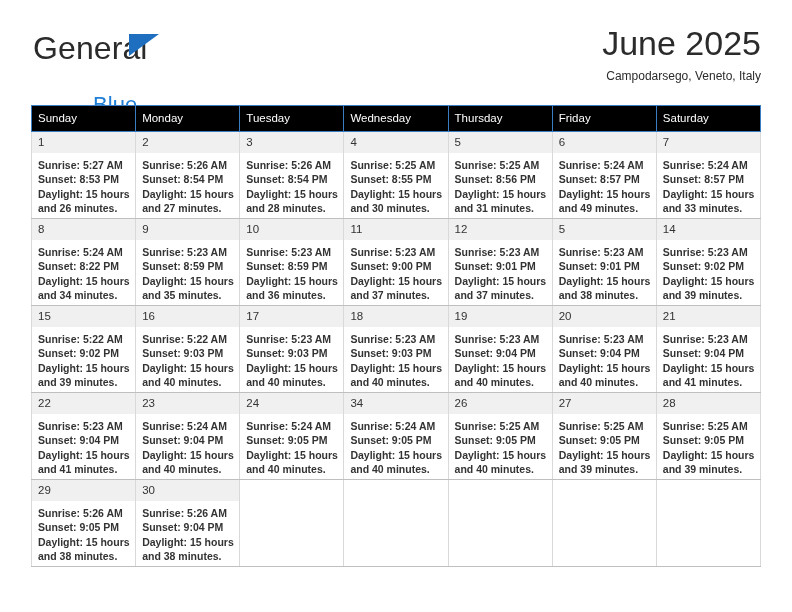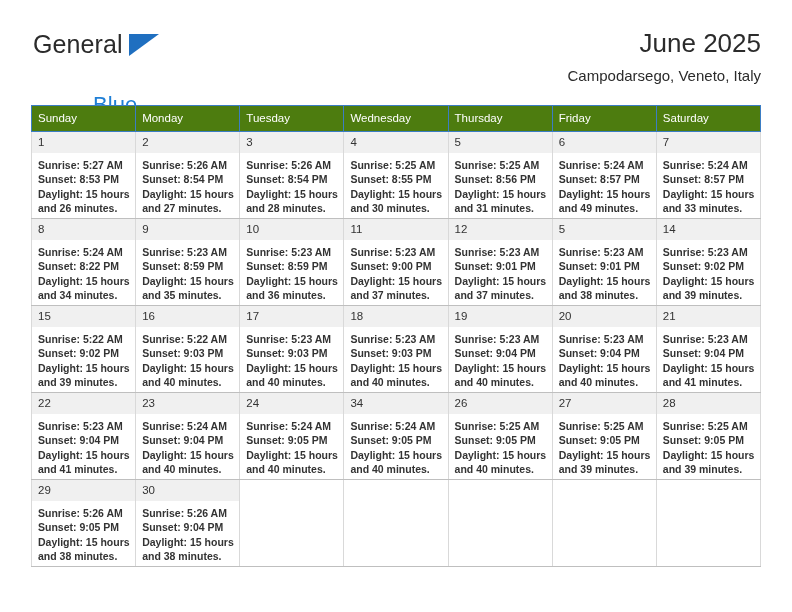--- a/index.html
+++ b/index.html
@@ -35,21 +35,21 @@
     position: absolute;
     left: 0;
     top: 0;
     width: 230px;
     height: 62px;
   }
   .brand-general {
     position: absolute;
     left: 2px;
     top: 4px;
-    font-size: 25px;
+    font-size: 32px;
     letter-spacing: 0.1px;
     color: #2b2b2b;
     font-family: "Liberation Sans", sans-serif;
   }
   .brand-triangle {
     position: absolute;
     left: 98px;
     top: 8px;
     width: 0;
     height: 0;
@@ -68,44 +68,44 @@
   }
 
   .title-block {
     position: absolute;
     right: 0;
     top: 0;
     text-align: right;
     width: 420px;
   }
   .cal-title {
-    font-size: 26px;
+    font-size: 34px;
     color: #2b2b2b;
     line-height: 34px;
     white-space: nowrap;
   }
   .cal-location {
-    font-size: 15px;
+    font-size: 12px;
     color: #2b2b2b;
     line-height: 20px;
     margin-top: 6px;
     white-space: nowrap;
   }
 
   
   .calendar {
     position: absolute;
     left: 31px;
     top: 105px;
     width: 730px;
     border-collapse: collapse;
     table-layout: fixed;
   }
   .calendar th {
-    background: #4d7c0f;
+    background: #000000;
     color: #ffffff;
     font-size: 11.5px;
     font-weight: normal;
     text-align: left;
     padding: 5px 0 6px 6px;
     border: 1px solid #3b7dc4;
     line-height: 14px;
   }
   .calendar td {
     vertical-align: top;

